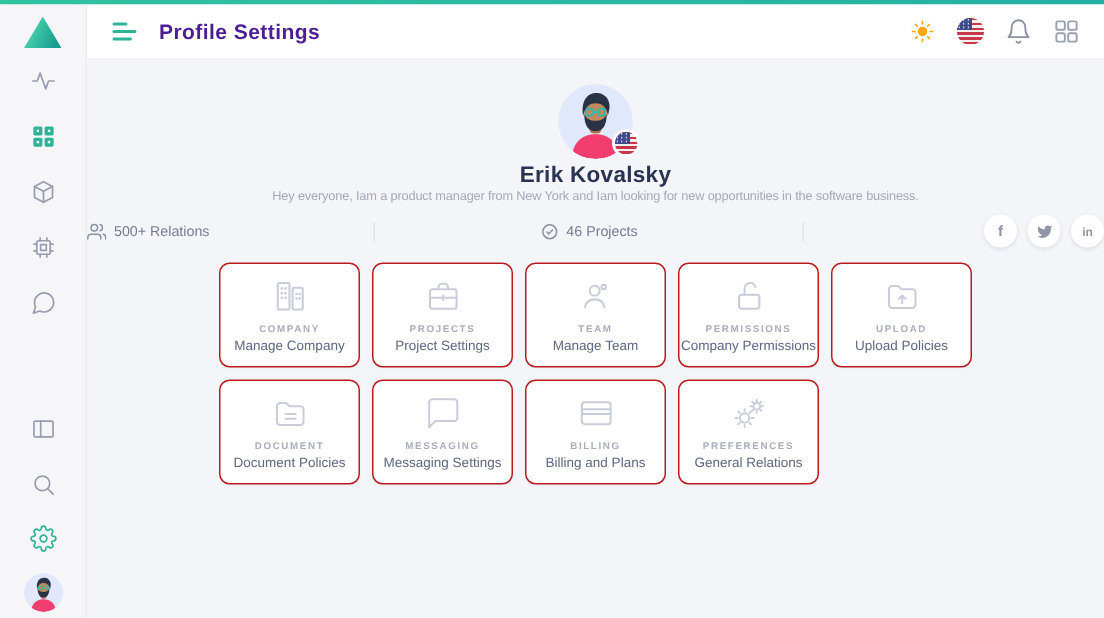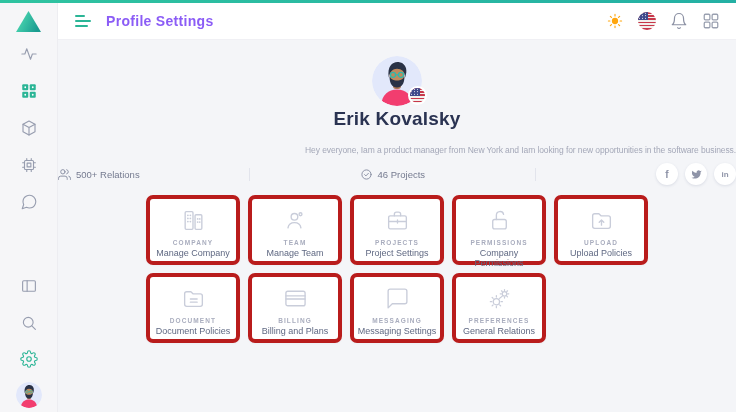--- a/index.html
+++ b/index.html
@@ -22,55 +22,55 @@
   .side-avatar svg{width:26px;height:26px;display:block;}
   
   .header{position:absolute;left:58px;top:3px;right:0;height:37px;background:#ffffff;
           border-bottom:1px solid #f0f0f4;display:flex;align-items:center;padding:0 16px 0 17px;
           box-sizing:border-box;}
   .hamburger{display:flex;flex-direction:column;gap:3px;width:16px;cursor:pointer;}
   .hamburger span{height:2px;border-radius:2px;background:#2bb596;}
   .hamburger span:nth-child(1){width:10px;}
   .hamburger span:nth-child(2){width:16px;}
   .hamburger span:nth-child(3){width:13px;}
-  .htitle{margin-left:15px;font-size:14px;font-weight:700;color:#8b5cf6;letter-spacing:.3px;text-align:right;}
+  .htitle{margin-left:15px;font-size:14px;font-weight:700;color:#4c1d95;letter-spacing:.3px;text-align:right;}
   .hspacer{flex:1;}
   .hicons{display:flex;align-items:center;gap:13px;}
   .hico{width:19px;height:19px;display:flex;align-items:center;justify-content:center;cursor:pointer;}
   .hico svg{width:18px;height:18px;display:block;}
   .sun{color:#ffa60d;}
   .bell{color:#8b90a3;}
   .appgrid{color:#9aa0b0;}
   
   .flag{border-radius:50%;overflow:hidden;position:relative;
         background:repeating-linear-gradient(180deg,#c7374a 0 1.6px,#f2efec 1.6px 3.2px);}
   .flag.f18{width:18px;height:18px;}
   .flag::before{content:"";position:absolute;left:0;top:0;width:10px;height:7.5px;background:#3f4a8c;
         background-image:radial-gradient(#fff .5px,transparent .7px);background-size:3px 2.5px;}
   
   .main{position:absolute;left:58px;top:40px;right:0;bottom:0;text-align:center;}
   .avatar-wrap{position:relative;width:50px;height:50px;margin:16px auto 0;}
   .avatar-wrap > svg{width:50px;height:50px;display:block;border-radius:50%;}
   .avatar-flag{position:absolute;right:-5px;bottom:1px;width:15px;height:15px;border:2px solid #fff;}
-  .pname{margin-top:2px;font-size:19px;font-weight:700;color:#2a3352;letter-spacing:.2px;}
-  .pbio{margin-top:15px;font-size:8.5px;color:#a4a8b8;letter-spacing:-.1px;white-space:nowrap;text-align:right;}
+  .pname{margin-top:2px;font-size:15px;font-weight:700;color:#2a3352;letter-spacing:.2px;}
+  .pbio{margin-top:0;font-size:8.5px;color:#a4a8b8;letter-spacing:-.1px;white-space:nowrap;}
   .statsrow{margin-top:8px;display:flex;align-items:center;justify-content:space-between;height:22px;}
   .stat{display:flex;align-items:center;gap:5px;font-size:9.5px;color:#757b90;}
   .stat svg{width:13px;height:13px;color:#8a90a4;}
   .sdiv{width:1px;height:13px;background:#e2e4ec;margin:0 11px;}
   .social{display:flex;gap:7px;margin-left:11px;}
   .soc{width:22px;height:22px;border-radius:50%;background:#fff;display:flex;align-items:center;
        justify-content:center;color:#8f94a8;font-weight:700;font-size:10px;cursor:pointer;
        box-shadow:0 1px 3px rgba(60,70,110,.14);}
   .soc svg{width:11px;height:11px;fill:currentColor;}
   .soc .in{font-size:8px;}
   
   .grid{width:502px;margin:10px auto 0;display:grid;grid-template-columns:repeat(5,94px);
         gap:8px;}
-  .card{height:70px;background:#fff;border:4px solid #b91c1c;border-radius:7px;cursor:pointer;
+  .card{height:70px;background:#fff;border:1px solid #b91c1c;border-radius:7px;cursor:pointer;
         box-shadow:0 1px 2px rgba(40,50,90,.03);display:flex;flex-direction:column;
         align-items:center;padding-top:9px;box-sizing:border-box;}
   .card svg{width:25px;height:25px;color:#c9cdda;flex:none;}
   .cat{margin-top:6px;font-size:6.5px;font-weight:700;letter-spacing:1.1px;color:#a9adbe;
        text-transform:uppercase;}
   .act{margin-top:2px;font-size:9px;color:#5f6882;}
 </style>
 </head>
 <body>
 
@@ -339,34 +339,34 @@
     <div class="grid">
       <div class="card">
         <svg>
             <use href="#i-building"></use>
           </svg>
         <div class="cat">COMPANY</div>
         <div class="act">Manage Company</div>
       </div>
       <div class="card">
         <svg>
+            <use href="#i-briefcase"></use>
+          </svg>
+        <div class="cat">PROJECTS</div>
+        <div class="act">Project Settings</div>
+      </div>
+      <div class="card">
+        <svg>
             <use href="#i-team"></use>
           </svg>
         <div class="cat">TEAM</div>
         <div class="act">Manage Team</div>
       </div>
       <div class="card">
         <svg>
-            <use href="#i-briefcase"></use>
-          </svg>
-        <div class="cat">PROJECTS</div>
-        <div class="act">Project Settings</div>
-      </div>
-      <div class="card">
-        <svg>
             <use href="#i-unlock"></use>
           </svg>
         <div class="cat">PERMISSIONS</div>
         <div class="act">Company Permissions</div>
       </div>
       <div class="card">
         <svg>
             <use href="#i-folderup"></use>
           </svg>
         <div class="cat">UPLOAD</div>
@@ -374,31 +374,31 @@
       </div>
       <div class="card">
         <svg>
             <use href="#i-folderdoc"></use>
           </svg>
         <div class="cat">DOCUMENT</div>
         <div class="act">Document Policies</div>
       </div>
       <div class="card">
         <svg>
+            <use href="#i-message"></use>
+          </svg>
+        <div class="cat">MESSAGING</div>
+        <div class="act">Messaging Settings</div>
+      </div>
+      <div class="card">
+        <svg>
             <use href="#i-card"></use>
           </svg>
         <div class="cat">BILLING</div>
         <div class="act">Billing and Plans</div>
-      </div>
-      <div class="card">
-        <svg>
-            <use href="#i-message"></use>
-          </svg>
-        <div class="cat">MESSAGING</div>
-        <div class="act">Messaging Settings</div>
       </div>
       <div class="card">
         <svg>
             <use href="#i-gears"></use>
           </svg>
         <div class="cat">PREFERENCES</div>
         <div class="act">General Relations</div>
       </div>
     </div>
   </main>

